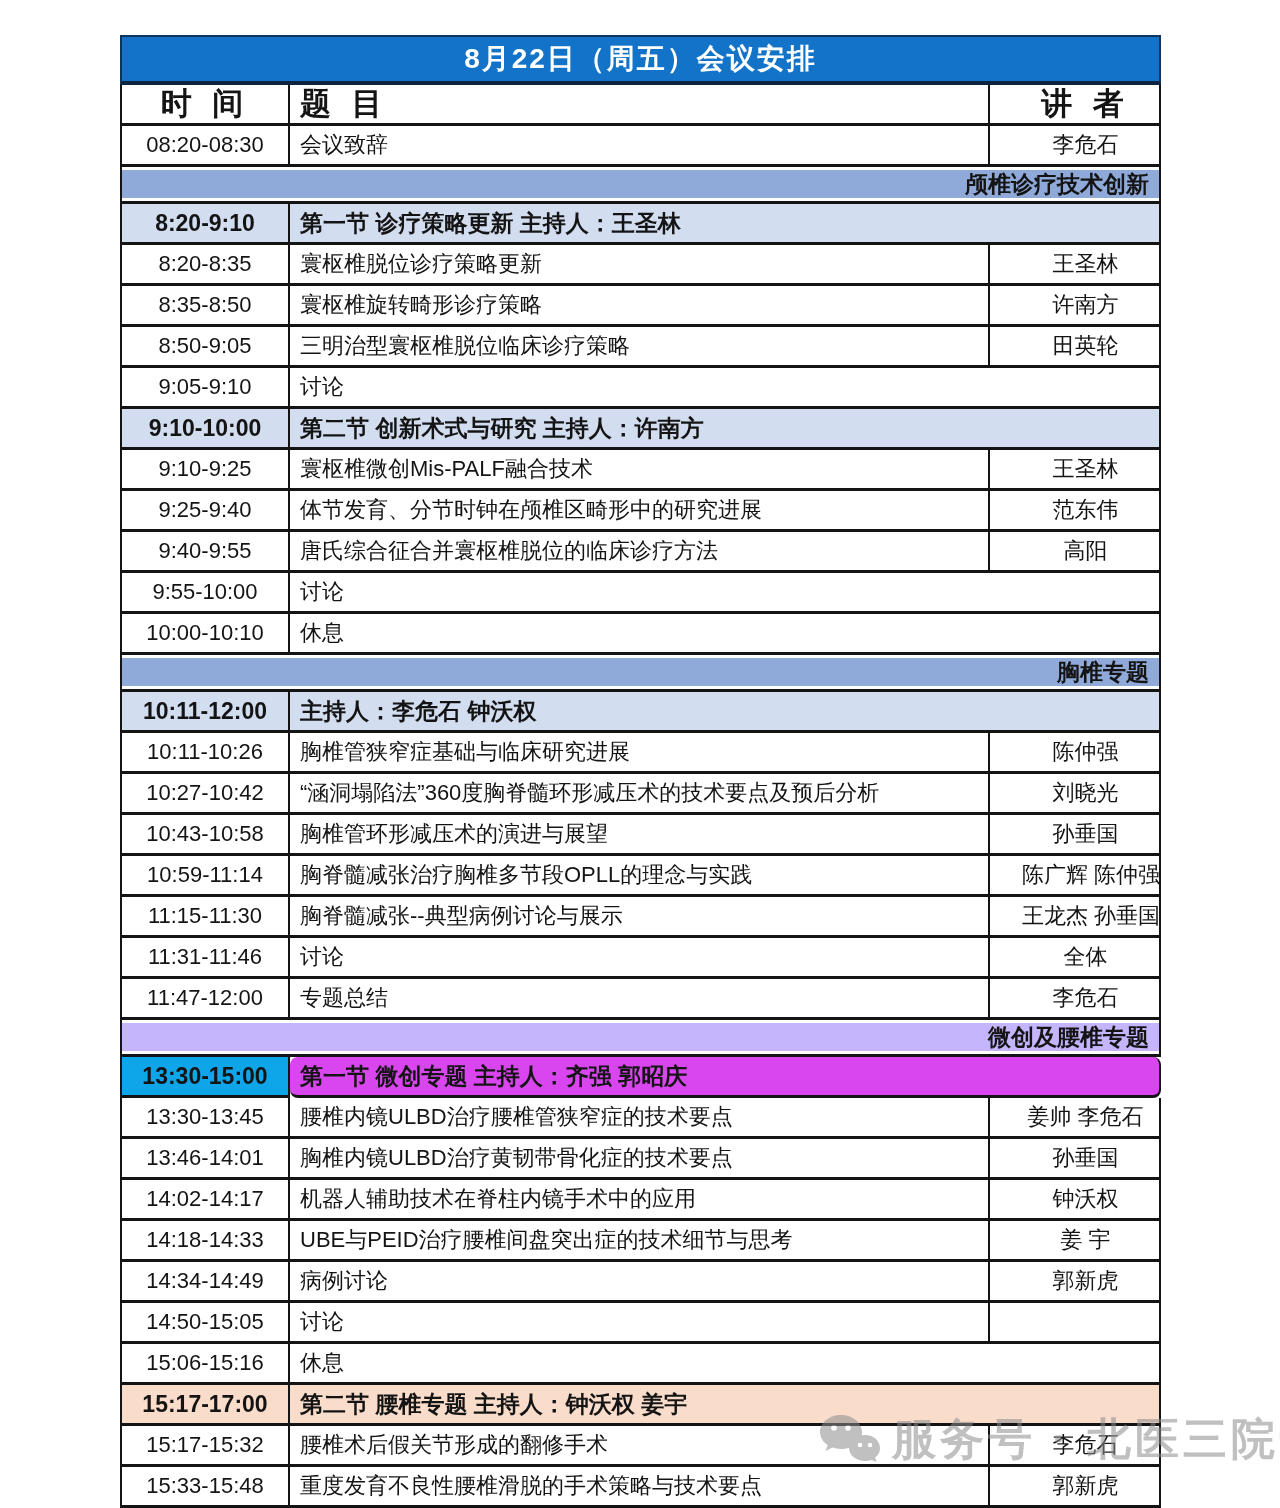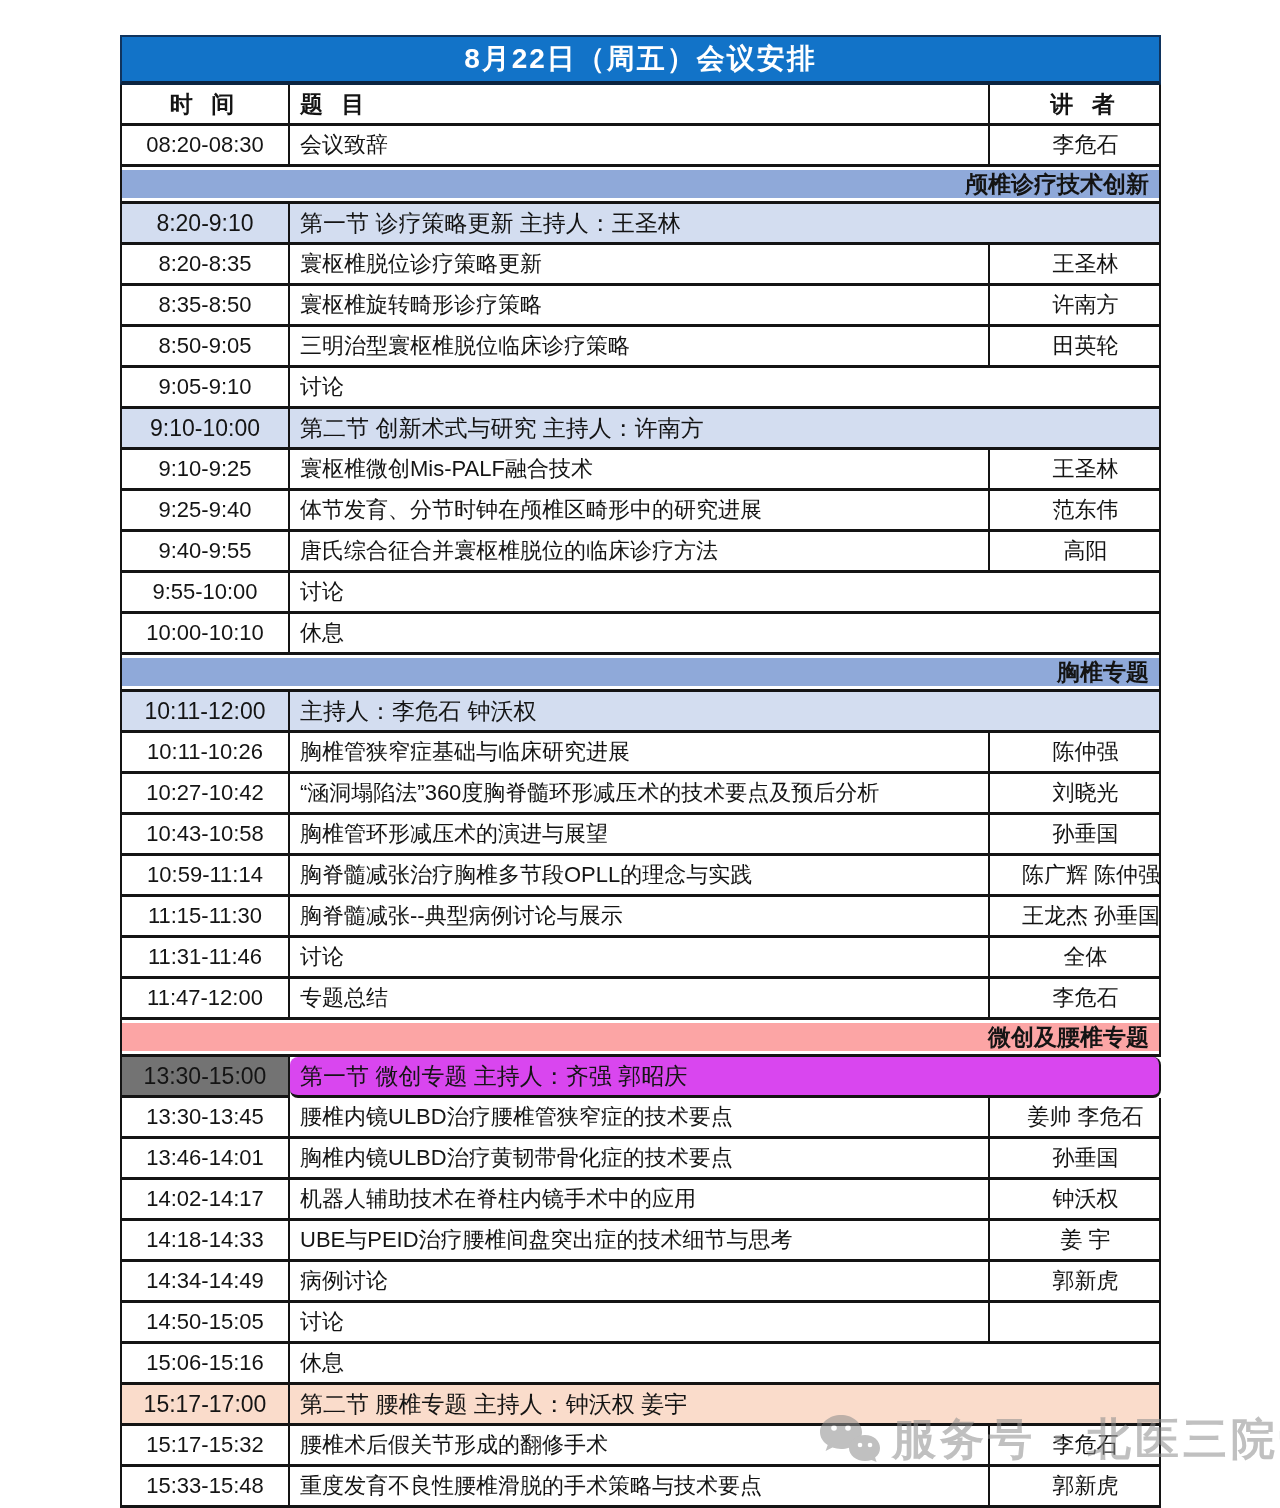--- a/index.html
+++ b/index.html
@@ -23,30 +23,30 @@
   }
   tr td:first-child { border-left:2px solid #141414; }
   tr.title-row td {
     border-top:2px solid #10345e;
     border-left:2px solid #10345e;
     border-right:2px solid #10345e;
     border-bottom:4px solid #0c2440;
     height:42px; text-align:center;
     font-size:28px; font-weight:bold; letter-spacing:2px;
   }
-  tr.colheader td { font-weight:bold; font-size:23px; letter-spacing:6px; }
+  tr.colheader td { font-weight:bold; font-size:31px; letter-spacing:6px; }
   td.time    { text-align:center; }
   td.topic   { text-align:left; }
   td.speaker { text-align:center;padding-left:32px; }
   tr.banner td {
     text-align:right; font-weight:bold; font-size:23px;
     box-shadow: inset 0 3px 0 #ffffff, inset 0 -3px 0 #ffffff;
     height:32px;
   }
-  tr.session td { font-weight:normal; font-size:23px; }
+  tr.session td { font-weight:bold; font-size:23px; }
   .watermark {
     position:absolute; left:818px; top:1410px;
     display:flex; align-items:center; gap:12px;
     color:#8d8d8d; opacity:0.55;
     font-size:44px; font-weight:bold; letter-spacing:4px;
     white-space:nowrap; z-index:5; pointer-events:none;
   }
   .watermark svg { flex:0 0 auto; }
 </style>
 </head>
@@ -164,24 +164,24 @@
           <td class="time">11:31-11:46</td>
           <td class="topic">讨论</td>
           <td class="speaker">全体</td>
         </tr>
         <tr class="item">
           <td class="time">11:47-12:00</td>
           <td class="topic">专题总结</td>
           <td class="speaker">李危石</td>
         </tr>
         <tr class="banner">
-          <td class="banner-cell" colspan="3" style="background: #fca5a5; margin-left: 11px;">微创及腰椎专题</td>
-        </tr>
-        <tr class="session">
-          <td class="time" style="background: #737373;">13:30-15:00</td>
+          <td class="banner-cell" colspan="3" style="background: #c4b5fd; margin-left: 11px;">微创及腰椎专题</td>
+        </tr>
+        <tr class="session">
+          <td class="time" style="background: #0ea5e9;">13:30-15:00</td>
           <td class="topic" colspan="2" style="background: #d946ef; border-radius: 8px;">第一节 微创专题  主持人：齐强 郭昭庆</td>
         </tr>
         <tr class="item">
           <td class="time">13:30-13:45</td>
           <td class="topic">腰椎内镜ULBD治疗腰椎管狭窄症的技术要点</td>
           <td class="speaker">姜帅 李危石</td>
         </tr>
         <tr class="item">
           <td class="time">13:46-14:01</td>
           <td class="topic">胸椎内镜ULBD治疗黄韧带骨化症的技术要点</td>

